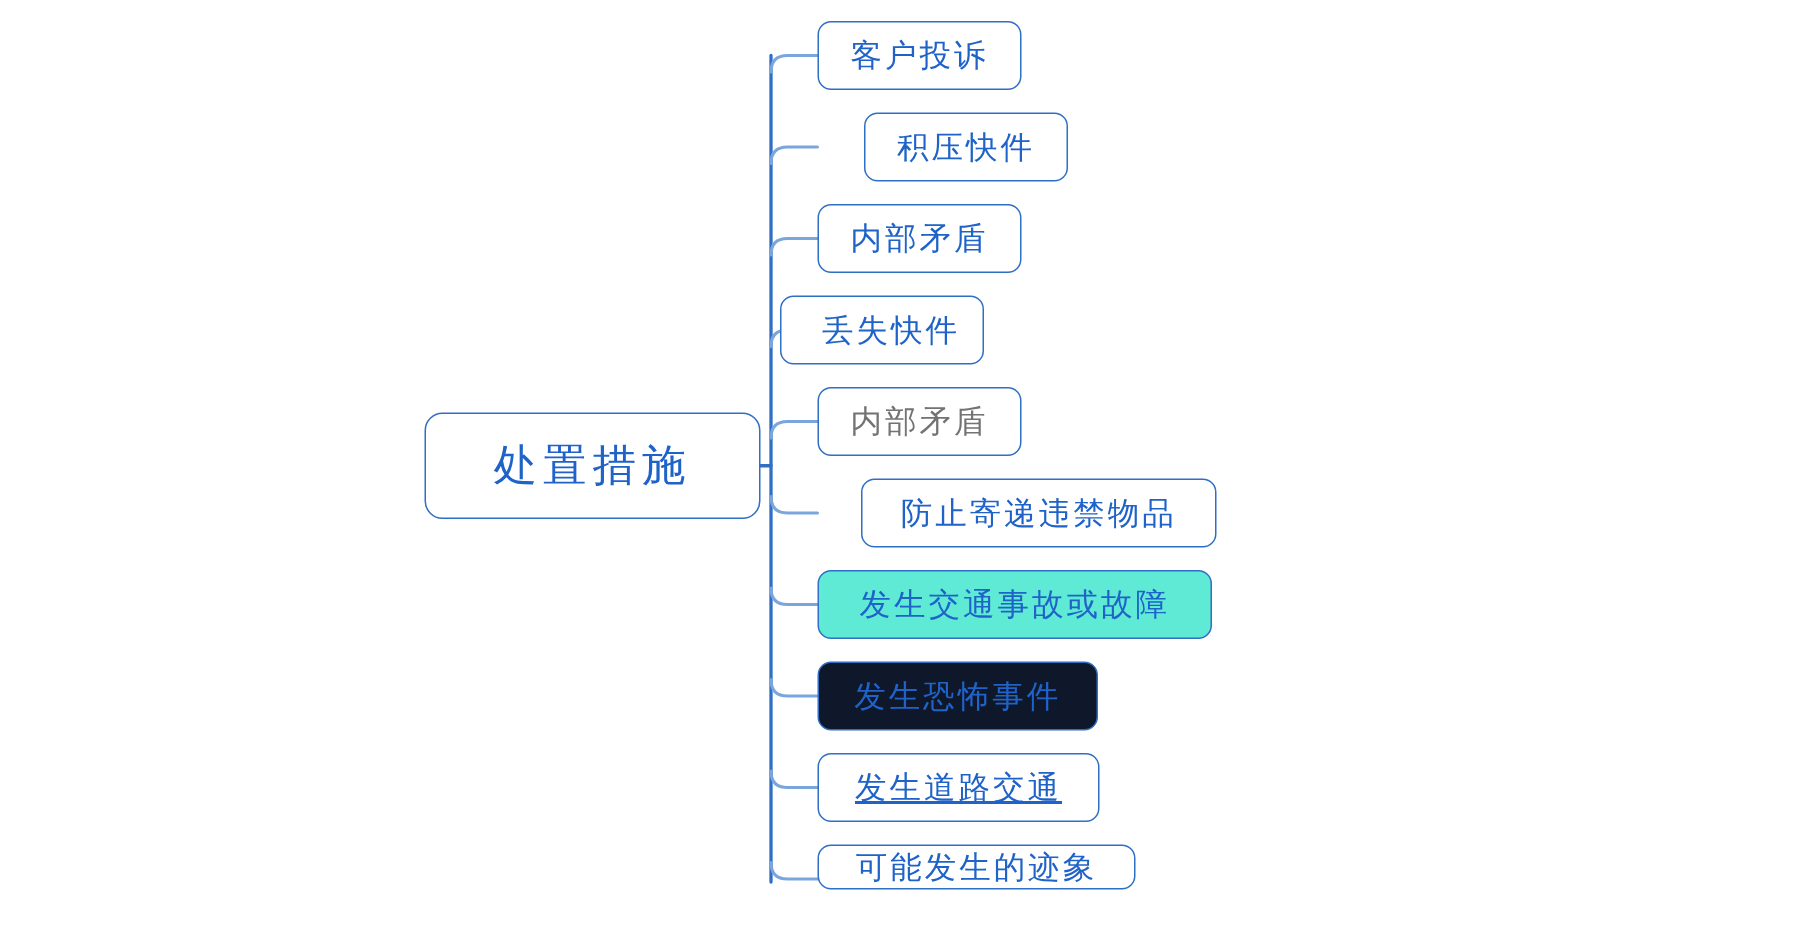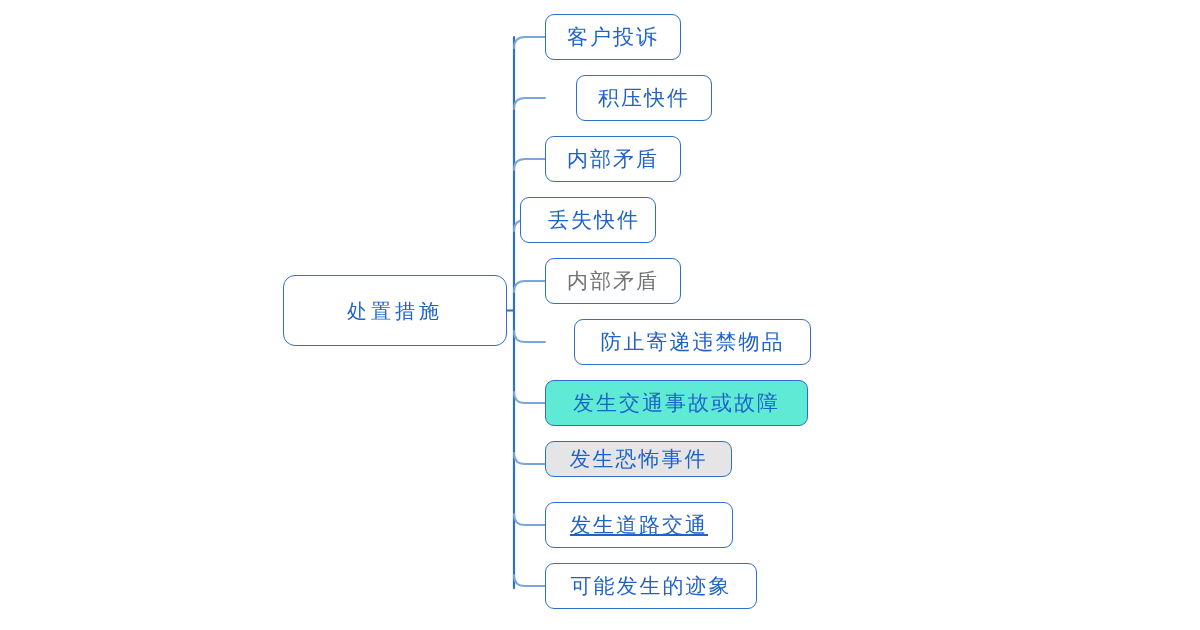--- a/index.html
+++ b/index.html
@@ -43,21 +43,21 @@
   .node-label {
     color: #1f63c9;
     letter-spacing: 1px;
     line-height: 1;
   }
   #root-node {
     border-width: 1.6px;
     border-radius: 12px;
   }
   #root-node .node-label {
-    font-size: 20px;
+    font-size: 29px;
     letter-spacing: 4px;
   }
   .child-node .node-label {
     font-size: 21px;
     letter-spacing: 2px;
     text-align: right;
   }
 </style>
 </head>
 <body>
@@ -94,22 +94,22 @@
     </div>
     <div class="node child-node" style="left: 545px; top: 258px; width: 136px; height: 46px; border-color: rgb(47, 111, 196); background: rgb(255, 255, 255);">
       <span class="node-label" style="color: #737373;">内部矛盾</span>
     </div>
     <div class="node child-node" style="left: 545px; top: 319px; width: 237px; height: 46px; border-color: rgb(47, 111, 196); background: rgb(255, 255, 255); margin-left: 29px;">
       <span class="node-label" style="color: rgb(31, 99, 201);">防止寄递违禁物品</span>
     </div>
     <div class="node child-node" style="left: 545px; top: 380px; width: 263px; height: 46px; border-color: rgb(47, 111, 196); background: #5eead4;">
       <span class="node-label" style="color: rgb(31, 99, 201);">发生交通事故或故障</span>
     </div>
-    <div class="node child-node" style="left: 545px; top: 441px; width: 187px; height: 36px; border-color: rgb(47, 111, 196); background: #e5e5e5;">
+    <div class="node child-node" style="left: 545px; top: 441px; width: 187px; height: 46px; border-color: rgb(47, 111, 196); background: #0f172a;">
       <span class="node-label" style="color: rgb(31, 99, 201);">发生恐怖事件</span>
     </div>
     <div class="node child-node" style="left: 545px; top: 502px; width: 188px; height: 46px; border-color: rgb(47, 111, 196); background: rgb(255, 255, 255);">
       <span class="node-label" style="color: rgb(31, 99, 201); text-decoration: underline;">发生道路交通</span>
     </div>
-    <div class="node child-node" style="left: 545px; top: 563px; width: 212px; height: 46px; border-color: rgb(47, 111, 196); background: rgb(255, 255, 255);">
+    <div class="node child-node" style="left: 545px; top: 563px; width: 212px; height: 30px; border-color: rgb(47, 111, 196); background: rgb(255, 255, 255);">
       <span class="node-label" style="color: rgb(31, 99, 201);">可能发生的迹象</span>
     </div>
   </div>
 
 </body></html>

